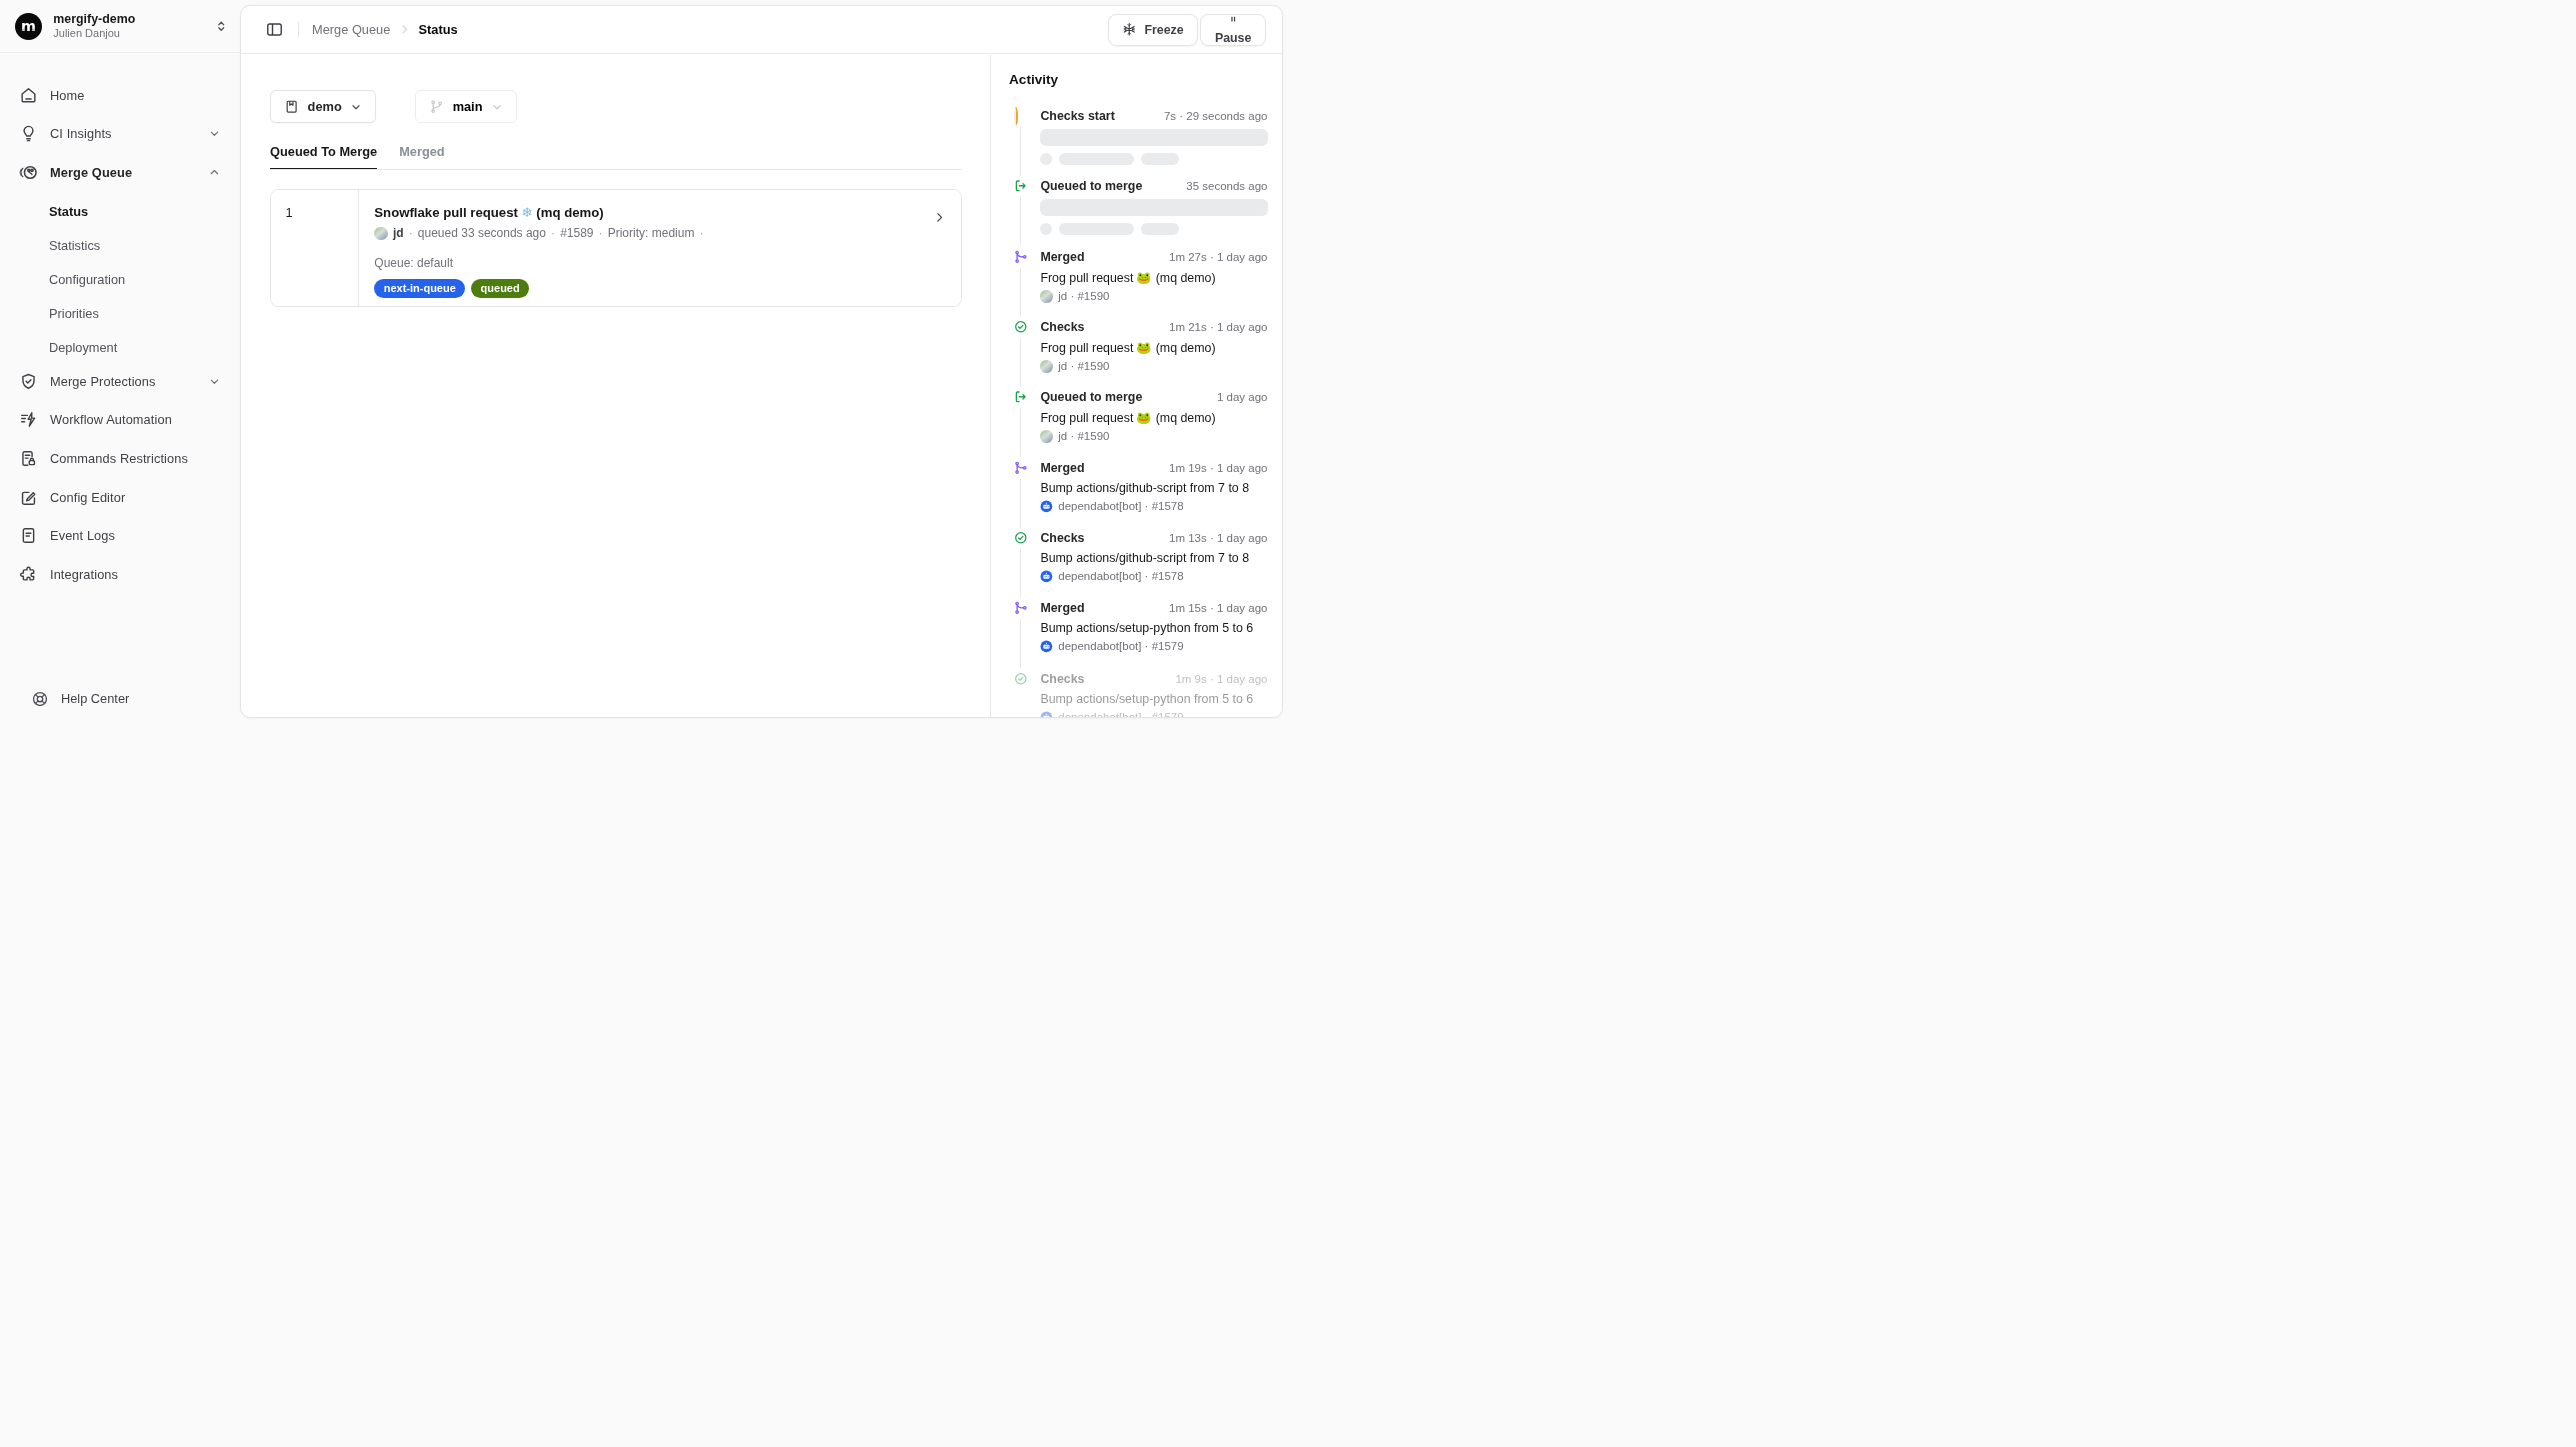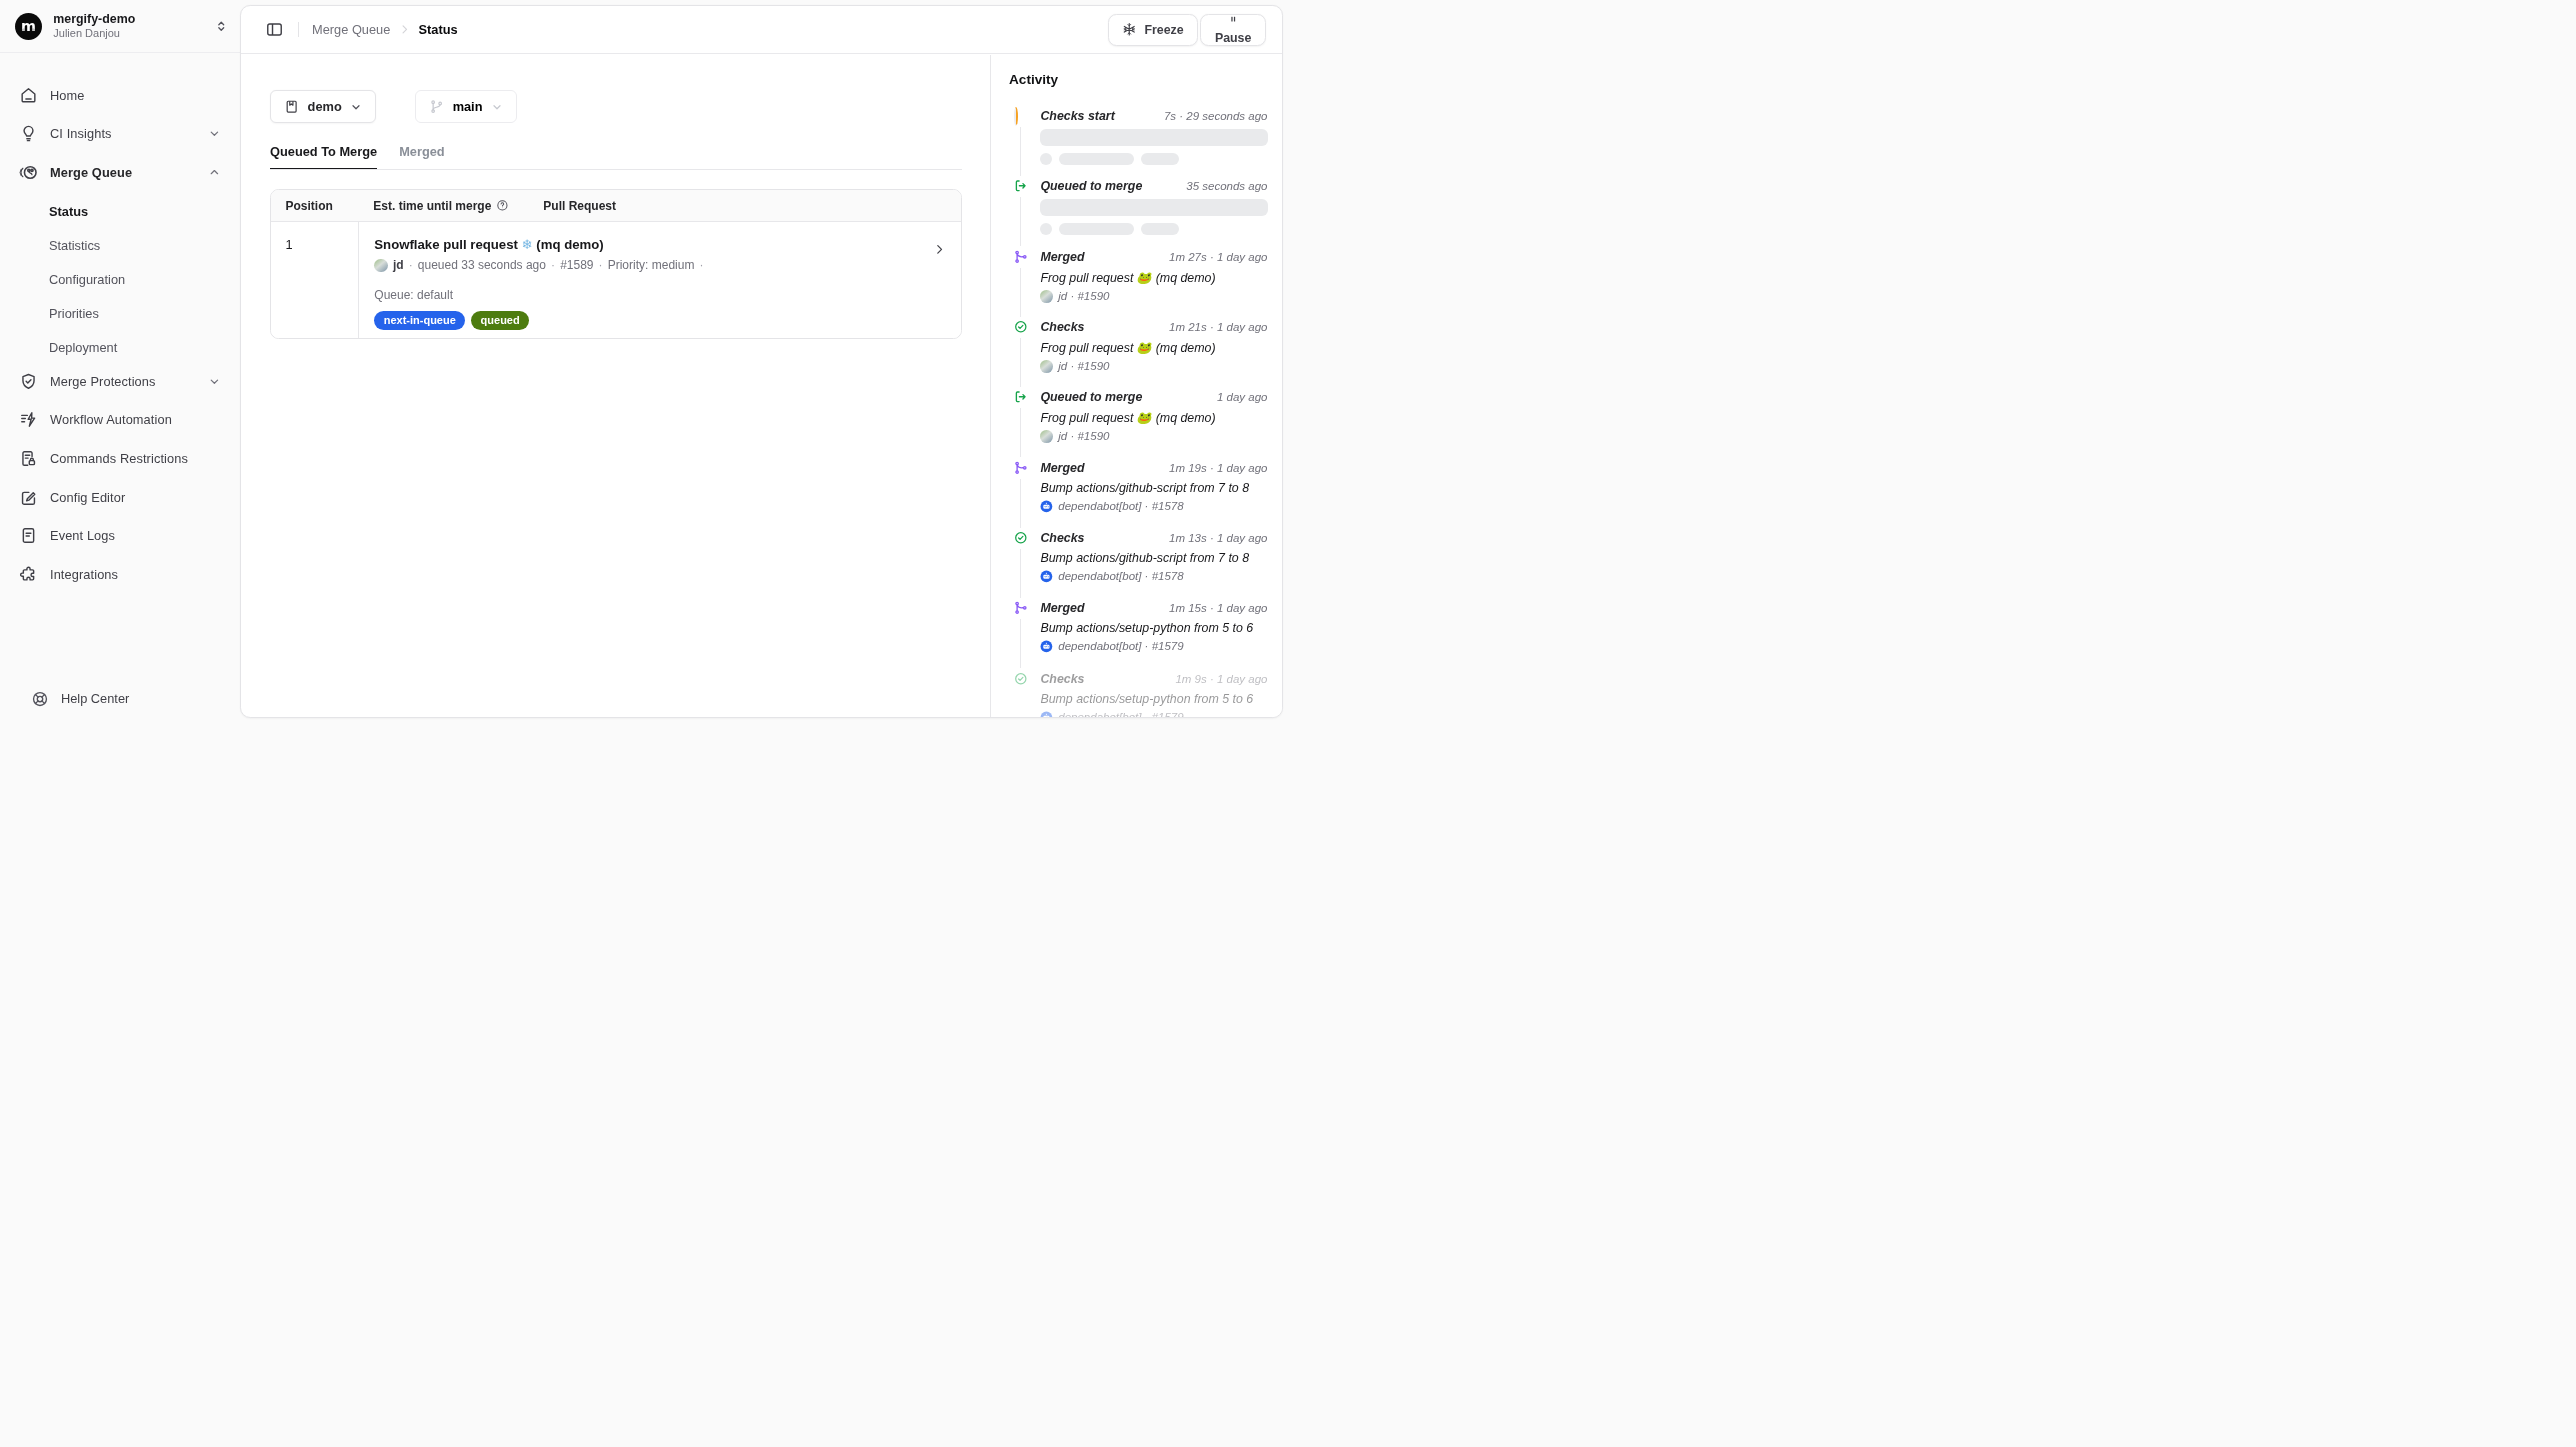--- a/index.html
+++ b/index.html
@@ -97,21 +97,21 @@
   .progress { margin-top:9.4px; margin-left:8.5px; font-size:12px; color:#52525b;
               display:flex; align-items:center; gap:6px; }
   .pct { color:#f59e0b; font-weight:700; }
   .row-chev { position:absolute; right:15.3px; top:20.5px; width:12.8px; height:12.8px; color:#3f3f46; }
   .dot { color:#a1a1aa; }
 
   
   .activity { position:absolute; right:0; top:49px; bottom:0; width:292px; border-left:0.9px solid #e7e7ea;
               background:#fff; }
   .act-title { margin:17px 0 0 18px; font-size:13.6px; font-weight:700; color:#111214; }
-  .act-list { position:absolute; left:0; top:54px; right:0; bottom:0;font-style:italic; }
+  .act-list { position:absolute; left:0; top:54px; right:0; bottom:0; }
   .act-item { position:absolute; left:23px; right:14.5px; height:68px; }
   .act-item.faded { opacity:.45; }
   .act-icon { position:absolute; left:0; top:0; width:13.6px; height:13.6px; }
   .act-line { position:absolute; left:6px; top:18px; width:1.3px; height:49px; background:#e8e8eb; }
   .act-body { margin-left:26.4px; }
   .act-head { display:flex; justify-content:space-between; align-items:center; height:13.6px; }
   .act-label { font-size:12.4px; font-weight:600; color:#27272a; }
   .act-time { font-size:11.5px; color:#71717a; }
   .act-pr-title { margin-top:6px; font-size:12.4px; color:#18181b; }
   .act-author { margin-top:5.1px; display:flex; align-items:center; gap:5.1px; font-size:11.5px; color:#71717a; }
@@ -323,32 +323,20 @@
           </svg>
       </button>
     </div>
 
     <div class="tabs">
       <div class="tab active">Queued To Merge</div>
       <div class="tab">Merged</div>
     </div>
 
     <div class="table">
-      <div class="thead">
-        <div class="c1">Position</div>
-        <div class="c2 th-flex">
-          <span>Est. time until merge</span>
-          <svg class="qicon" viewBox="0 0 24 24" fill="none" stroke="currentColor" stroke-width="1.9" stroke-linecap="round">
-            <circle cx="12" cy="12" r="8.6"></circle>
-            <path d="M9.6 9.3a2.4 2.4 0 1 1 3.5 2.2c-.8.4-1.1.9-1.1 1.8"></path>
-            <circle cx="12" cy="16.6" r="0.6" fill="currentColor" stroke="none"></circle>
-          </svg>
-        </div>
-        <div class="c3">Pull Request</div>
-      </div>
 
       <div class="trow">
         <div class="c1 td-pos">1</div>
         <div class="c3 td-pr">
           <div class="pr-title" id="pr-title">Snowflake pull request <span class="emoji-snow">❄</span> (mq demo)</div>
           <div class="pr-meta">
             <span class="avatar-jd"></span>
             <span class="author">jd</span>
             <span class="dot">·</span>
             <span>queued 33 seconds ago</span>

